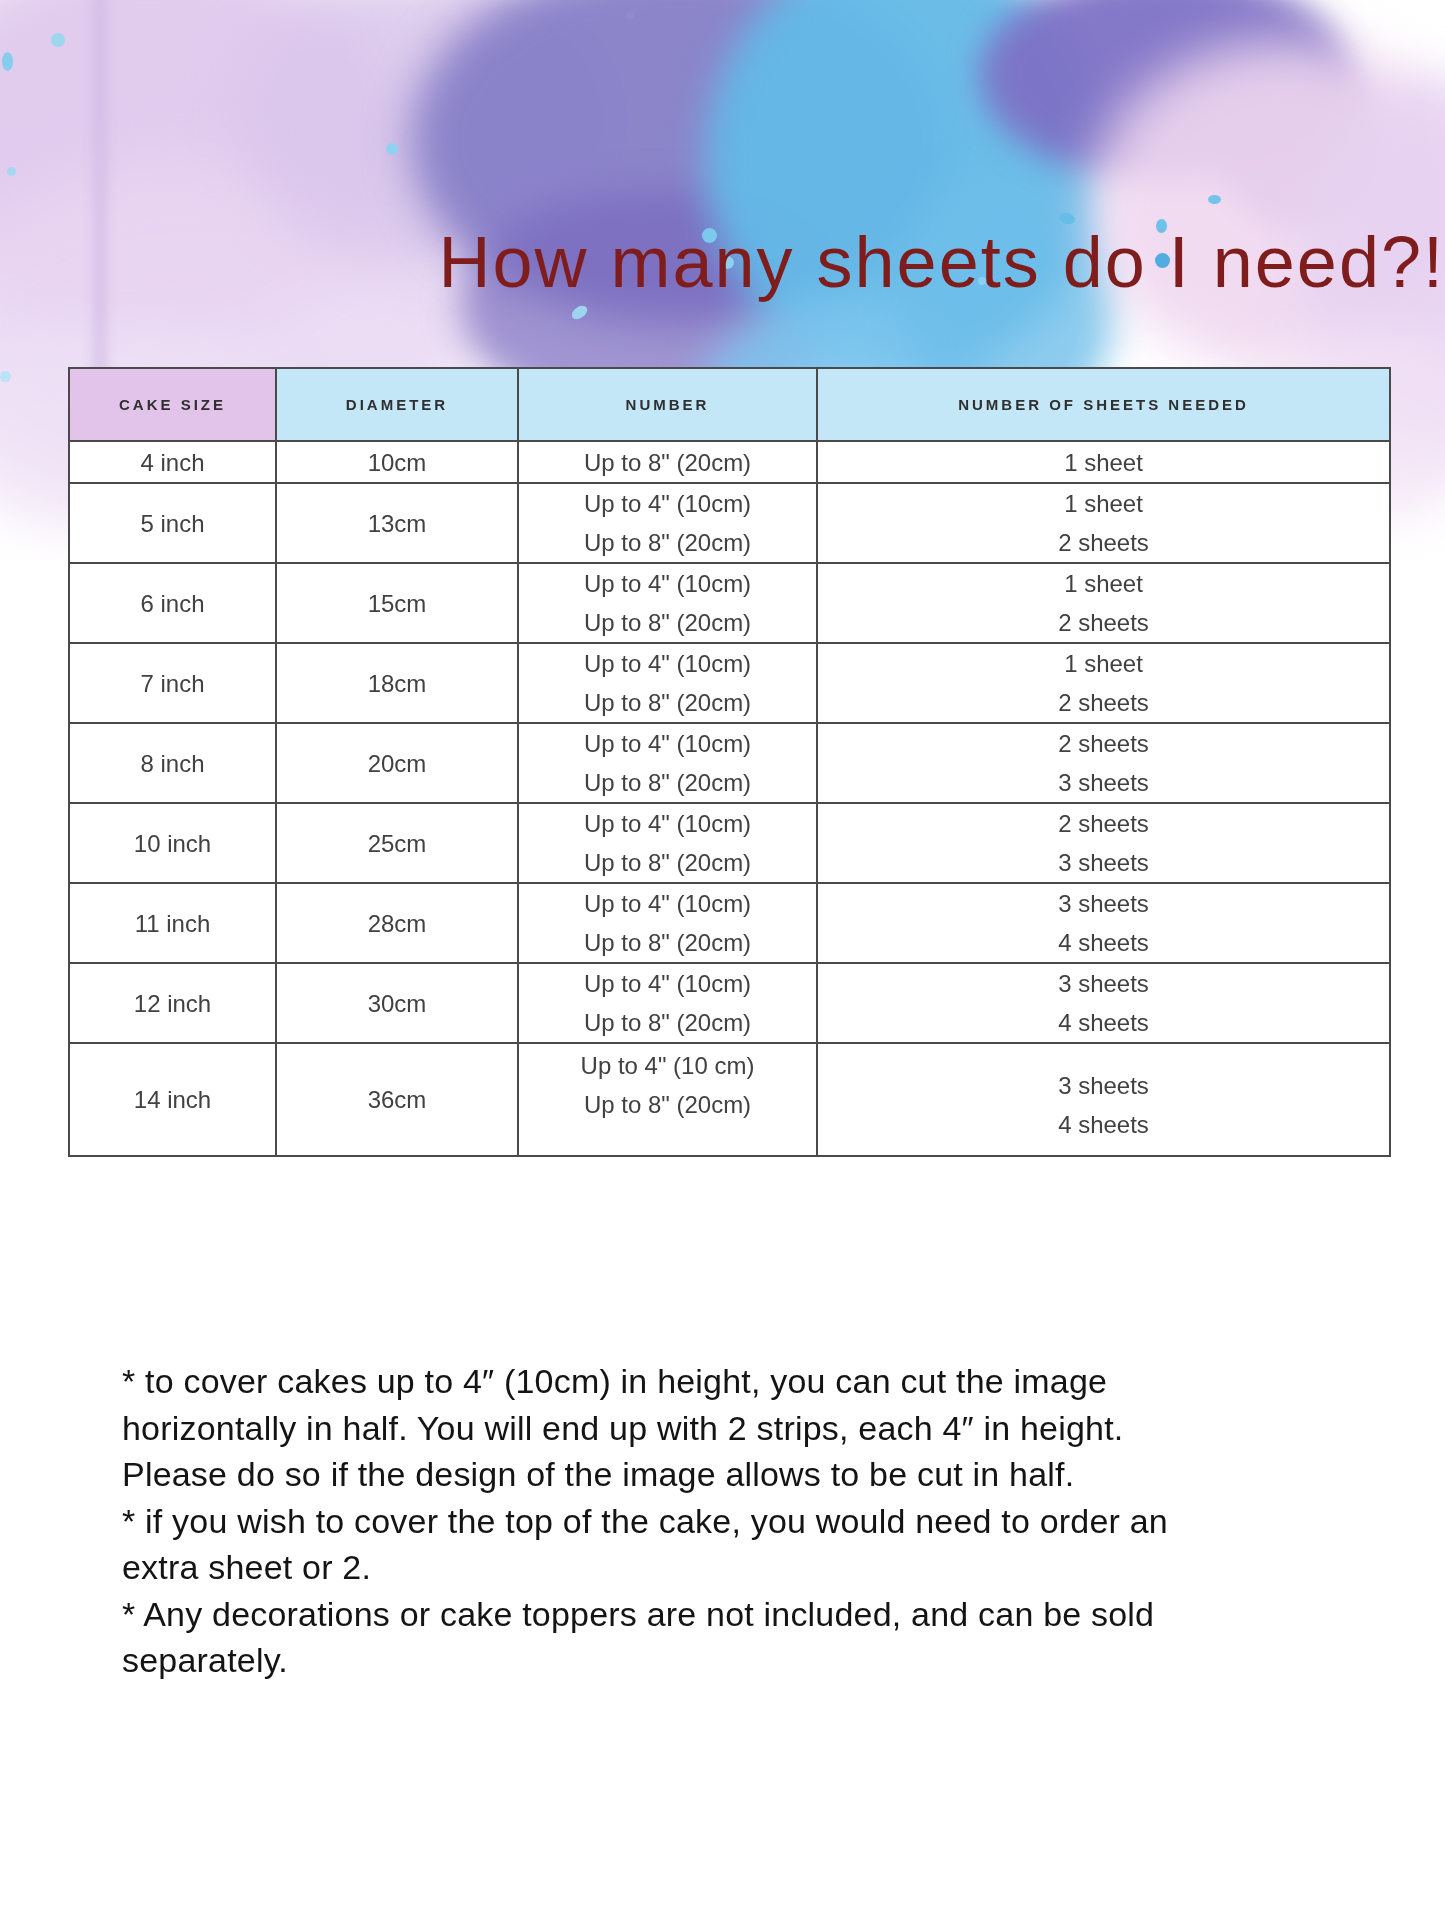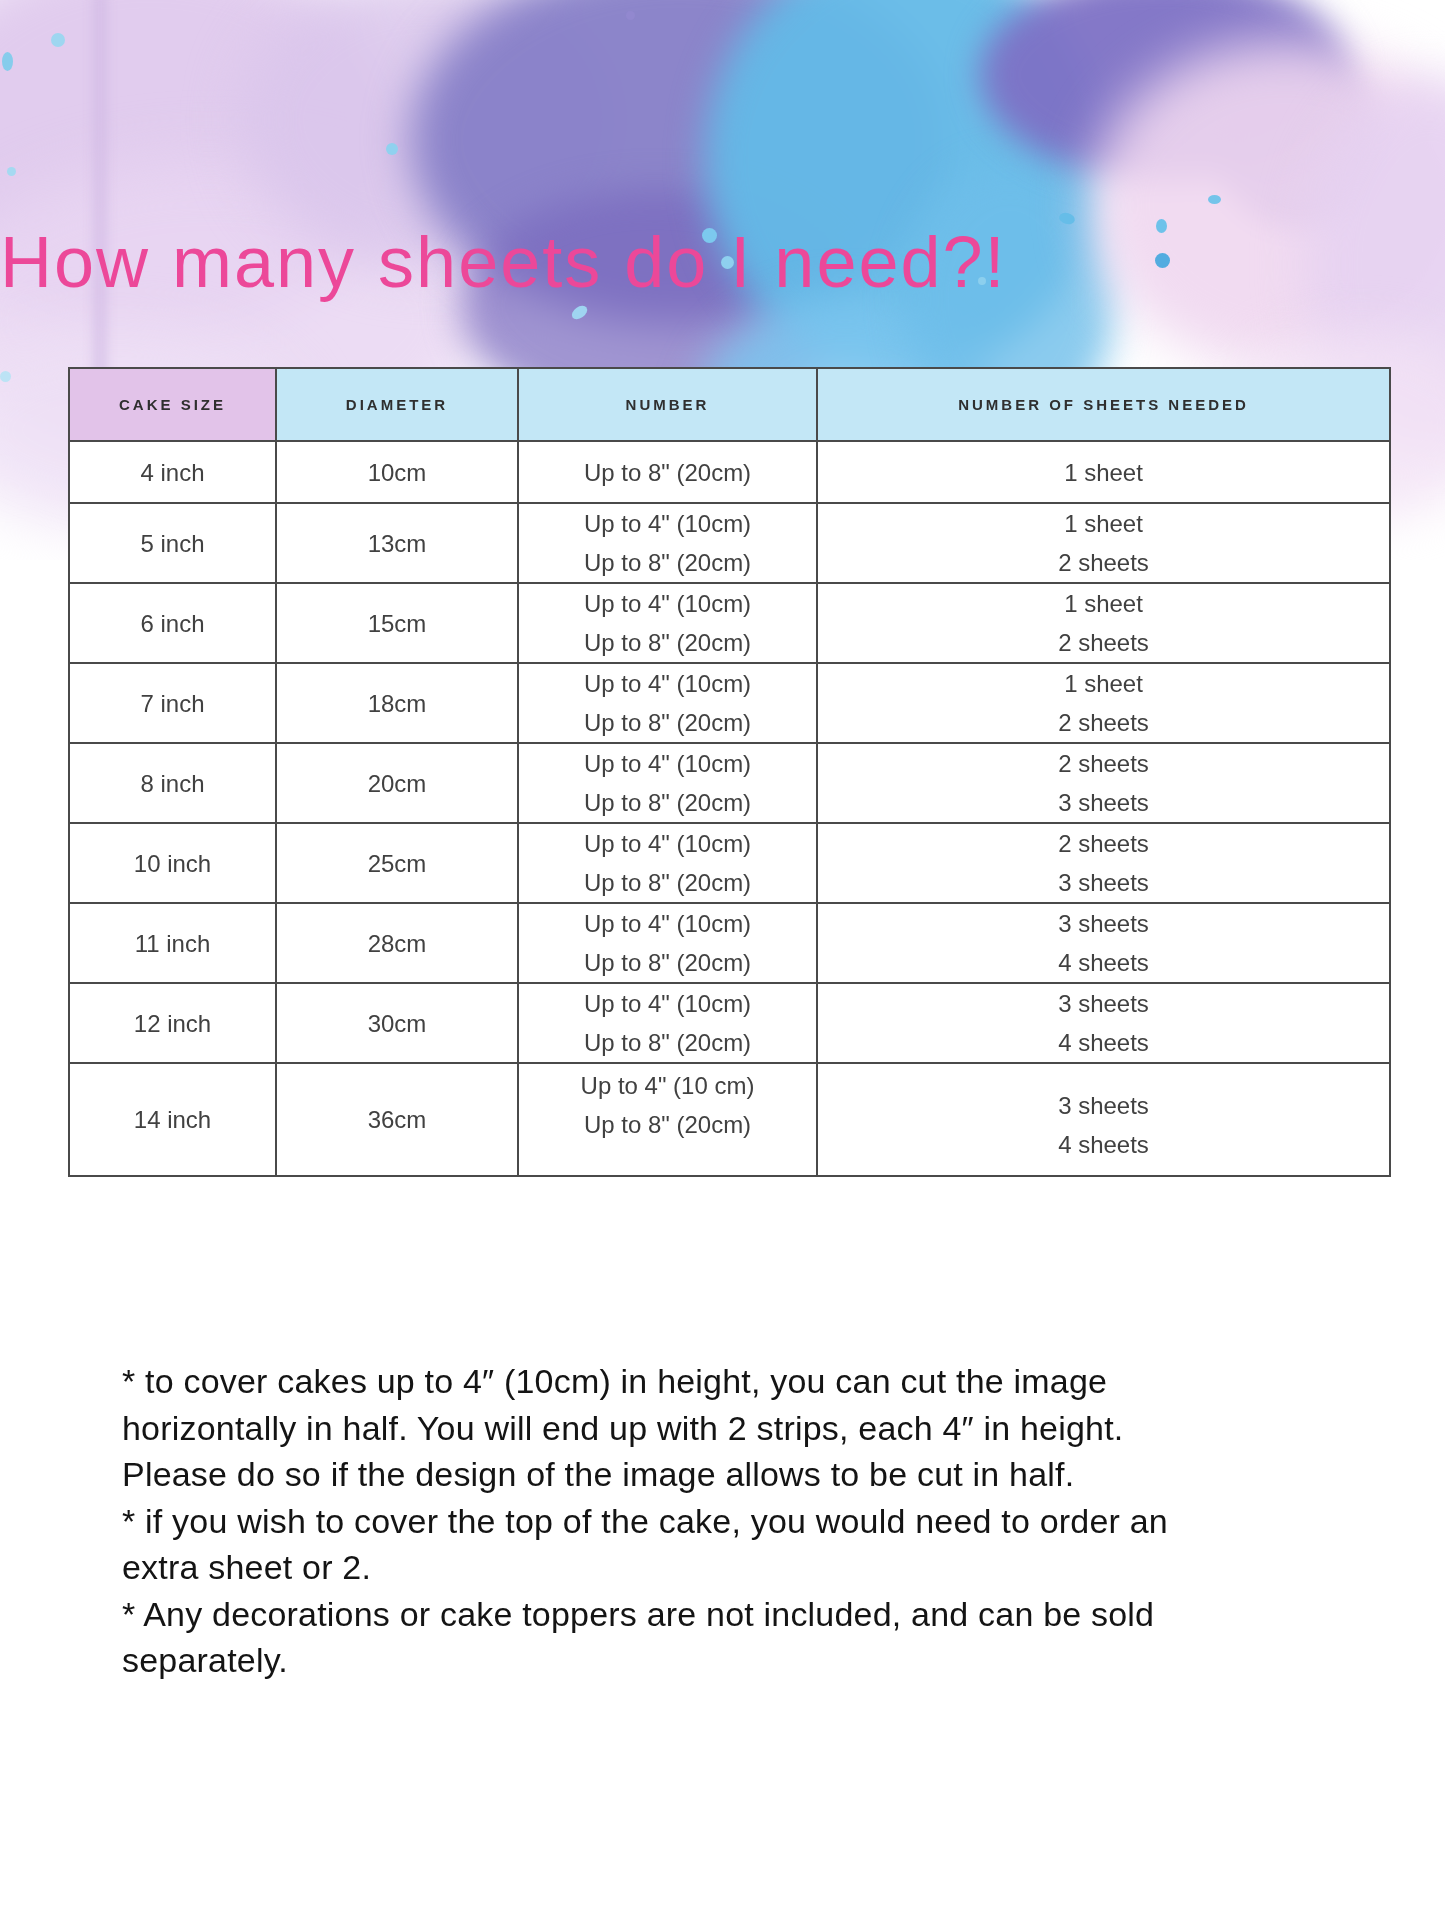--- a/index.html
+++ b/index.html
@@ -42,23 +42,23 @@
   .d9{left:386px;top:143px;width:12px;height:12px;background:#90d1ef;}
   .d10{left:51px;top:33px;width:14px;height:14px;background:#9ed6f0;}
   .d11{left:2px;top:52px;width:11px;height:19px;background:#86ccec;}
   .d12{left:7px;top:167px;width:9px;height:9px;background:#a5d9f1;}
   .d13{left:0px;top:371px;width:11px;height:11px;background:#bce3f5;}
   .d14{left:626px;top:11px;width:9px;height:9px;background:#9288cf;}
 
   
   .title{
     position:absolute;left:0;top:226px;width:100%;
-    margin:0;text-align:left;
+    margin:0;text-align:right;
     font-size:72px;font-weight:400;letter-spacing:2px;
-    color:#ec4899;line-height:1;z-index:3;
+    color:#7f1d1d;line-height:1;z-index:3;
   }
 
   
   table.size-table{
     position:absolute;left:68px;top:367px;width:1321px;
     border-collapse:collapse;table-layout:fixed;
     background:#ffffff;z-index:2;
   }
   .size-table th,.size-table td{border:2px solid var(--table-border,#4a4a4a);}
   .size-table thead tr{height:73px;}
@@ -66,21 +66,21 @@
     font-size:15px;font-weight:bold;letter-spacing:3px;
     color:#2f2f2f;background:var(--header-blue,#c3e7f6);
     text-align:center;vertical-align:middle;padding:0;
   }
   .size-table th:first-child{background:var(--header-pink,#e2c3e9);}
   .size-table td{
     font-size:24px;color:#414141;text-align:center;
     vertical-align:middle;padding:0;background:#ffffff;
   }
   .size-table .line{line-height:39px;}
-  .size-table tr.single{height:62px;}
+  .size-table tr.single{height:42px;}
   .size-table tr.double{height:78px;}
   .size-table tr.tall{height:113px;}
   .size-table tr.tall td.col-height{vertical-align:top;padding-top:2px;}
   .size-table tr.tall td.col-sheets{vertical-align:top;padding-top:22px;}
 
   
   .notes{
     position:absolute;left:122px;top:1358px;width:1270px;
     font-size:34px;line-height:46.5px;color:#141414;z-index:2;
     letter-spacing:0.2px;

